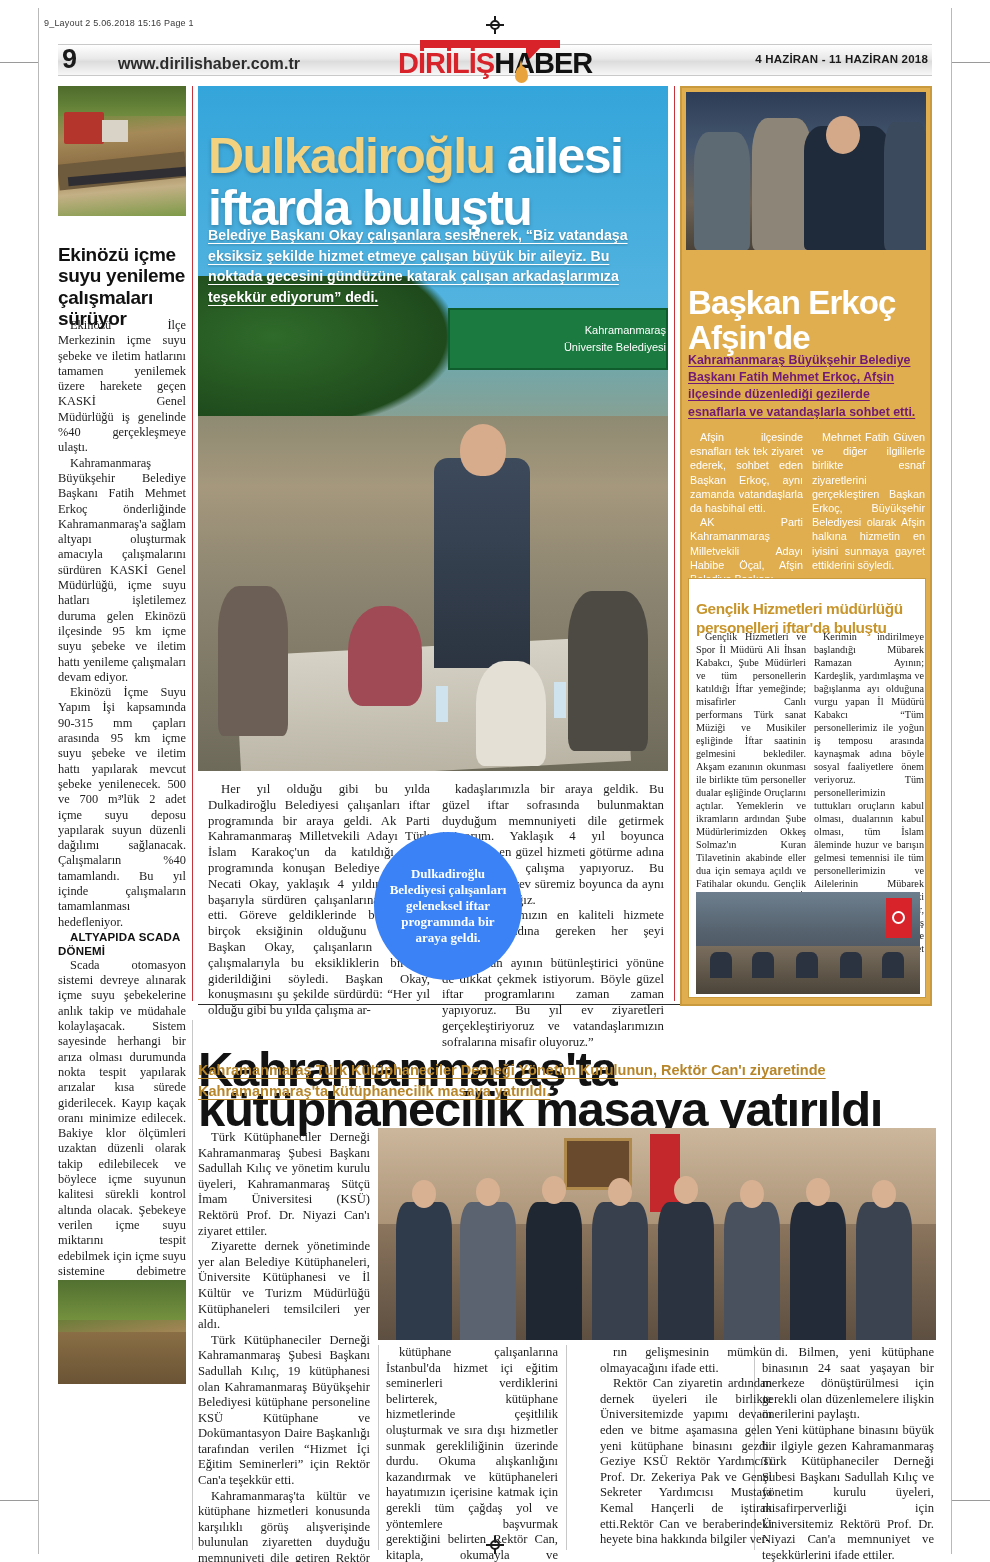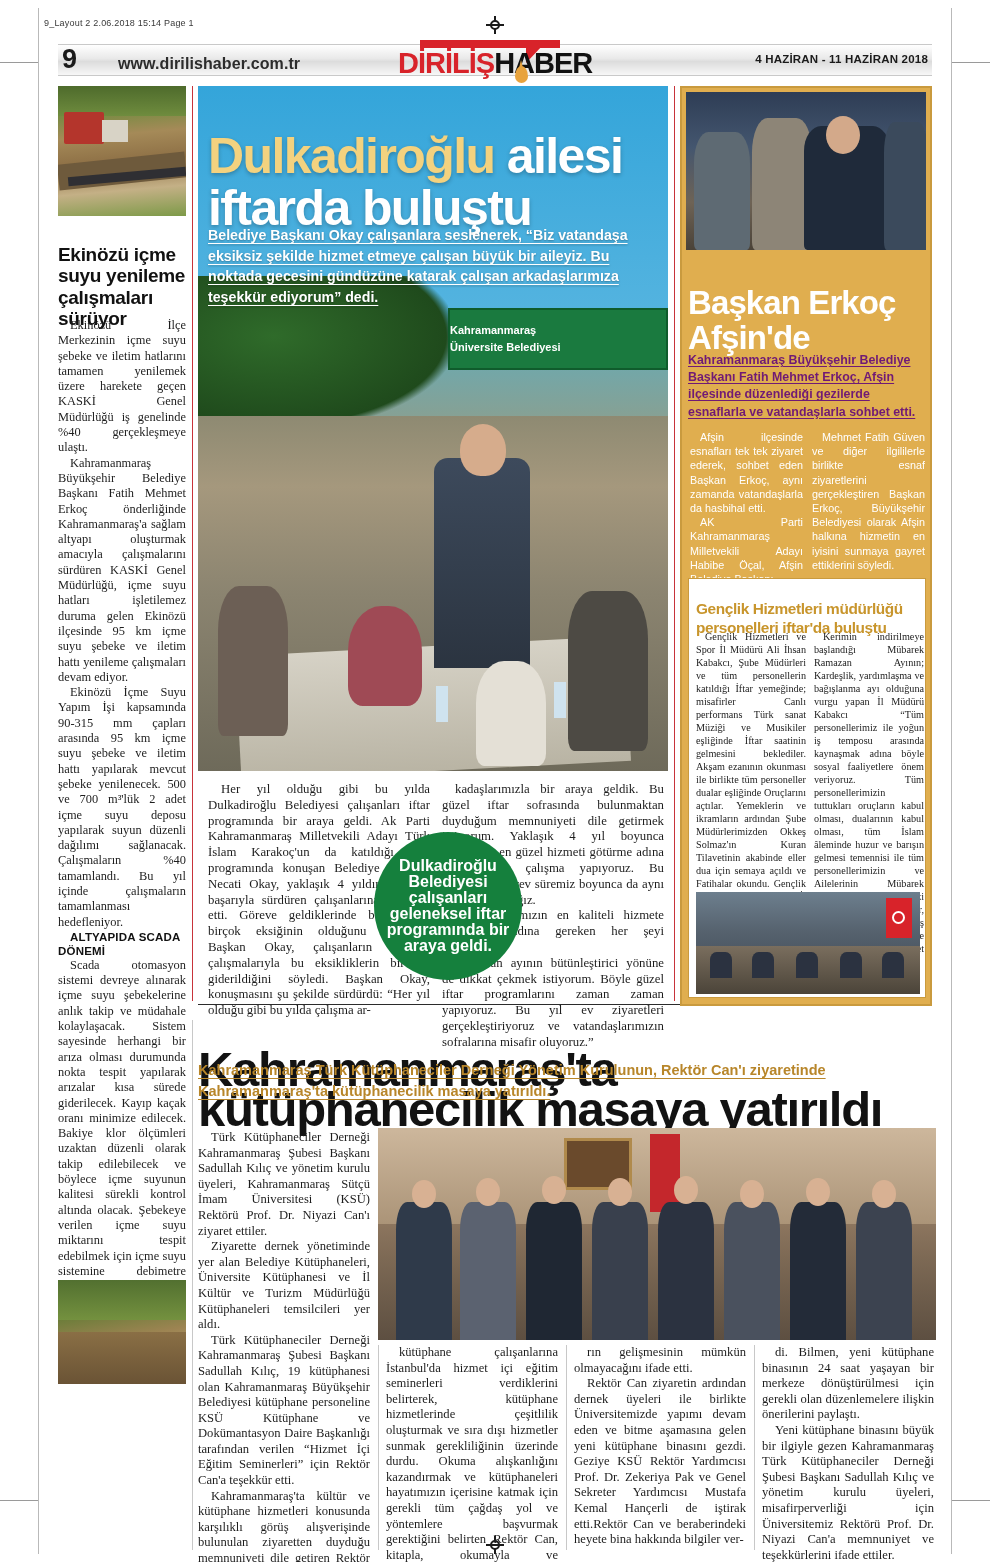--- a/index.html
+++ b/index.html
@@ -166,22 +166,22 @@
     background:linear-gradient(to bottom,#3aa6d8 0%,#49b2de 22%,#6fa8ac 40%,#9c9a7e 56%,#b2a38c 70%,#8f8c7c 100%);
     overflow:hidden;
   }
   #lead-photo .sky { position:absolute; left:0; top:0; width:470px; height:250px;
     background:linear-gradient(to bottom,#34a5da,#57b5e0); }
   #lead-photo .banner {
     position:absolute; left:250px; top:222px; width:220px; height:62px;
     background:#1a7a3f; border:2px solid #0f5c2c;
   }
   #lead-photo .banner-t1, #lead-photo .banner-t2 {
-    position:absolute; width:100%; text-align:left; color:#ffffff;
-    font-family:"Liberation Sans", sans-serif; font-weight:bold; font-size:11px;
+    position:absolute; width:100%; text-align:right; color:#ffffff;
+    font-family:"Liberation Sans", sans-serif; font-weight:normal; font-size:11px;
   }
   #lead-photo .banner-t1 { top:14px; }
   #lead-photo .banner-t2 { top:31px; }
   #lead-photo .foliage {
     position:absolute; left:0; top:190px; width:250px; height:150px;
     background:radial-gradient(ellipse at 30% 40%,#2f6b2a,#1f4a1c 70%,rgba(0,0,0,0) 75%);
   }
   #lead-photo .crowd {
     position:absolute; left:0; top:330px; width:470px; height:355px;
     background:linear-gradient(to bottom,#8e8a72 0%,#a5987d 20%,#8b8470 50%,#6e6a5a 100%);
@@ -235,24 +235,24 @@
     font-family:"Liberation Serif", serif;
     font-size:12.8px; line-height:15.8px; color:#1d1d1d;
     text-align:justify;
   }
   .lead-body-col p { margin:0; text-indent:13px; }
   #lead-body-1 { left:208px; }
   #lead-body-2 { left:442px; }
 
   #pull-quote {
     position:absolute; left:374px; top:832px; width:148px; height:148px;
-    background:#15803d; border-radius:50%;
+    background:#3b82f6; border-radius:50%;
     display:flex; align-items:center; justify-content:center; text-align:center;
-    font-family:Liberation Sans, sans-serif;
-    font-weight:bold; font-size:16px; line-height:16px; color:#ffffff;
+    font-family:Liberation Serif, serif;
+    font-weight:bold; font-size:13px; line-height:16px; color:#ffffff;
     padding:0 12px;
   }
 
   
   #right-pkg {
     position:absolute; left:680px; top:86px; width:252px; height:920px;
     background:#e0ae4f; border:2px solid #c99a3e;
   }
   #right-photo {
     position:absolute; left:686px; top:92px; width:240px; height:158px;
@@ -364,40 +364,40 @@
 
   .bottom-col {
     position:absolute; top:1345px; width:172px;
     font-family:"Liberation Serif", serif;
     font-size:12.6px; line-height:15.6px; color:#1d1d1d;
     text-align:justify;
   }
   .bottom-col p { margin:0; text-indent:13px; }
   #bottom-col-1 { left:198px; top:1130px; width:172px; }
   #bottom-col-2 { left:386px; }
-  #bottom-col-3 { left:574px;font-family:Liberation Serif, serif; }
+  #bottom-col-3 { left:600px;font-family:Liberation Serif, serif; }
   #bottom-col-4 { left:762px; }
 </style>
 </head>
 <body>
 
 <div id="crop-frame"></div>
 <div class="crop-tick" id="tick-top-left"></div>
 <div class="crop-tick" id="tick-top-right"></div>
 <div class="crop-tick" id="tick-bot-left"></div>
 <div class="crop-tick" id="tick-bot-right"></div>
 
 <div class="reg-mark" id="reg-top">
   <div class="reg-dot"></div>
 </div>
 <div class="reg-mark" id="reg-bottom">
   <div class="reg-dot"></div>
 </div>
 
-<div id="slug">9_Layout 2  2.06.2018  15:14  Page 1</div>
+<div id="slug">9_Layout 2  5.06.2018  15:16  Page 1</div>
 
 <div id="masthead"></div>
 <div id="page-number">9</div>
 <div id="site-url">www.dirilishaber.com.tr</div>
 <div id="logo-wrap">
   <div id="logo-redbar"></div>
   <div id="logo-swoosh"></div>
   <div id="logo-text">
     <span class="red">DİRİLİŞ</span><span class="blk">HABER</span>
   </div>

